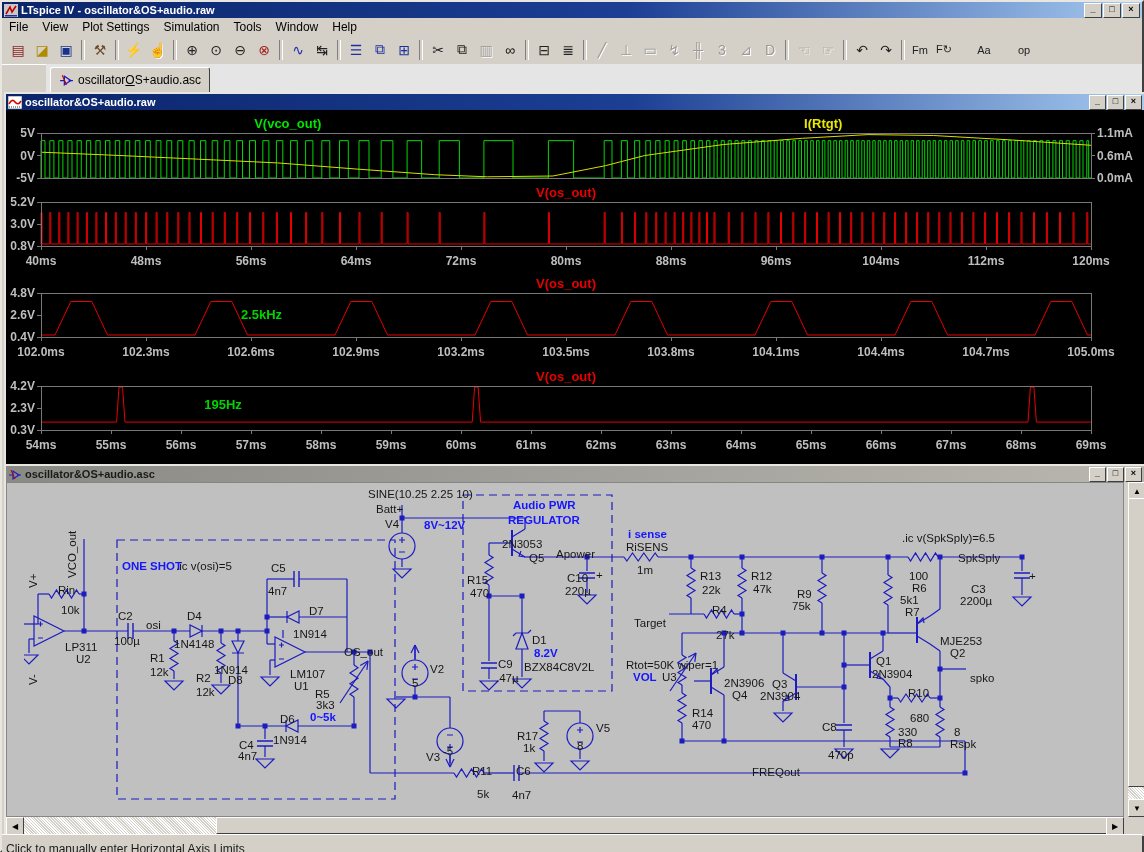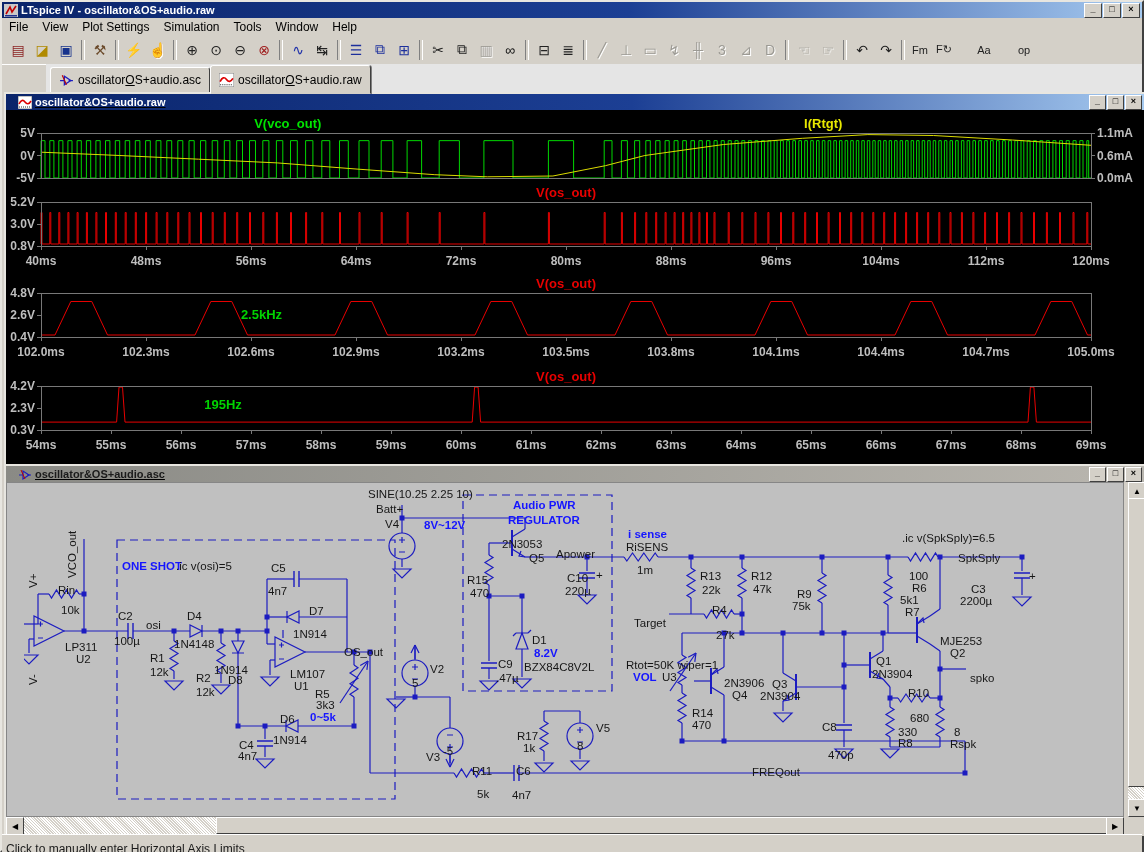--- a/index.html
+++ b/index.html
@@ -33,21 +33,21 @@
   
   #tabrow{position:absolute;left:0;top:62px;right:0;height:28px;background:#e5e5e5;margin-left:44px;}
   .tab{position:absolute;top:3px;height:24px;background:#d4d0c8;border:1px solid;
     border-color:#fff #404040 #d4d0c8 #fff;border-radius:3px 3px 0 0;
     display:flex;align-items:center;font-size:12px;padding:0 8px;gap:4px;}
   .tab.active{top:1px;height:27px;z-index:2;box-shadow:1px 0 0 #808080;}
   .tab u{text-decoration:underline;}
   
   .iwin{position:absolute;left:2px;width:1138px;border:2px solid;
     border-color:#e8e6e0 #404040 #404040 #e8e6e0;background:#d4d0c8;}
-  .ititle{height:16px;display:flex;align-items:center;padding-left:12px;position:relative;text-decoration:underline;}
+  .ititle{height:16px;display:flex;align-items:center;padding-left:2px;position:relative;}
   .ititle.act{background:linear-gradient(90deg,#0a246a,#1c3f94 55%,#a6caf0);}
   .ititle.act .t{color:#fff;}
   .ititle.inact{background:linear-gradient(90deg,#8a8a85,#b9b6af);}
   .ititle.inact .t{color:#1a1a1a;}
   .ititle .t{font-weight:bold;font-size:11px;margin-left:3px;}
   .ititle .winbtns{top:1px;}
   .ititle .wbtn{width:15px;height:13px;}
   #wavewin{top:90px;height:370px;}
   #wavecontent{position:absolute;left:0;top:16px;right:0;bottom:0;background:#000;}
   #schemwin{top:462px;height:370px;}
@@ -152,28 +152,20 @@
       <div class="tb two" title="spice-directive" style="color: rgb(34, 34, 34); margin-left: 16px;">op</div>
     </div>
   <div id="tabrow">
       <div class="tab" style="left: 4px;">
         <svg viewBox="0 0 14 13" width="15" height="14">
           <path d="M1 7 H5 M9 7 H13" stroke="#1c1cc0" stroke-width="1.2" fill="none"></path>
           <path d="M5 3 V11 L11 7 Z" stroke="#1c1cc0" stroke-width="1.2" fill="none"></path>
           <path d="M3 2 L7 11" stroke="#c00000" fill="none"></path>
         </svg>
         <span>oscillator<u>O</u>S+audio.asc</span>
-      </div>
-      <div class="tab active" style="left: 164px;">
-        <svg viewBox="0 0 14 13" width="15" height="14">
-          <rect x="0" y="0" width="14" height="13" fill="#fff" stroke="#888"></rect>
-          <path d="M1 8 Q4 2 7 6 T13 5" stroke="#d00" stroke-width="1.6" fill="none"></path>
-          <path d="M1 11 H13" stroke="#333" stroke-dasharray="1 1" fill="none"></path>
-        </svg>
-        <span>oscillator<u>O</u>S+audio.raw</span>
       </div>
     </div>
 
   <div class="iwin" id="wavewin">
     <div class="ititle act">
       <svg class="sysico" viewBox="0 0 14 13">
         <rect x="0" y="0" width="14" height="13" fill="#fff" stroke="#888"></rect>
         <path d="M1 8 Q4 2 7 6 T13 5" stroke="#d00" stroke-width="1.6" fill="none"></path>
         <path d="M1 11 H13" stroke="#333" stroke-width="1" stroke-dasharray="1 1" fill="none"></path>
       </svg>

